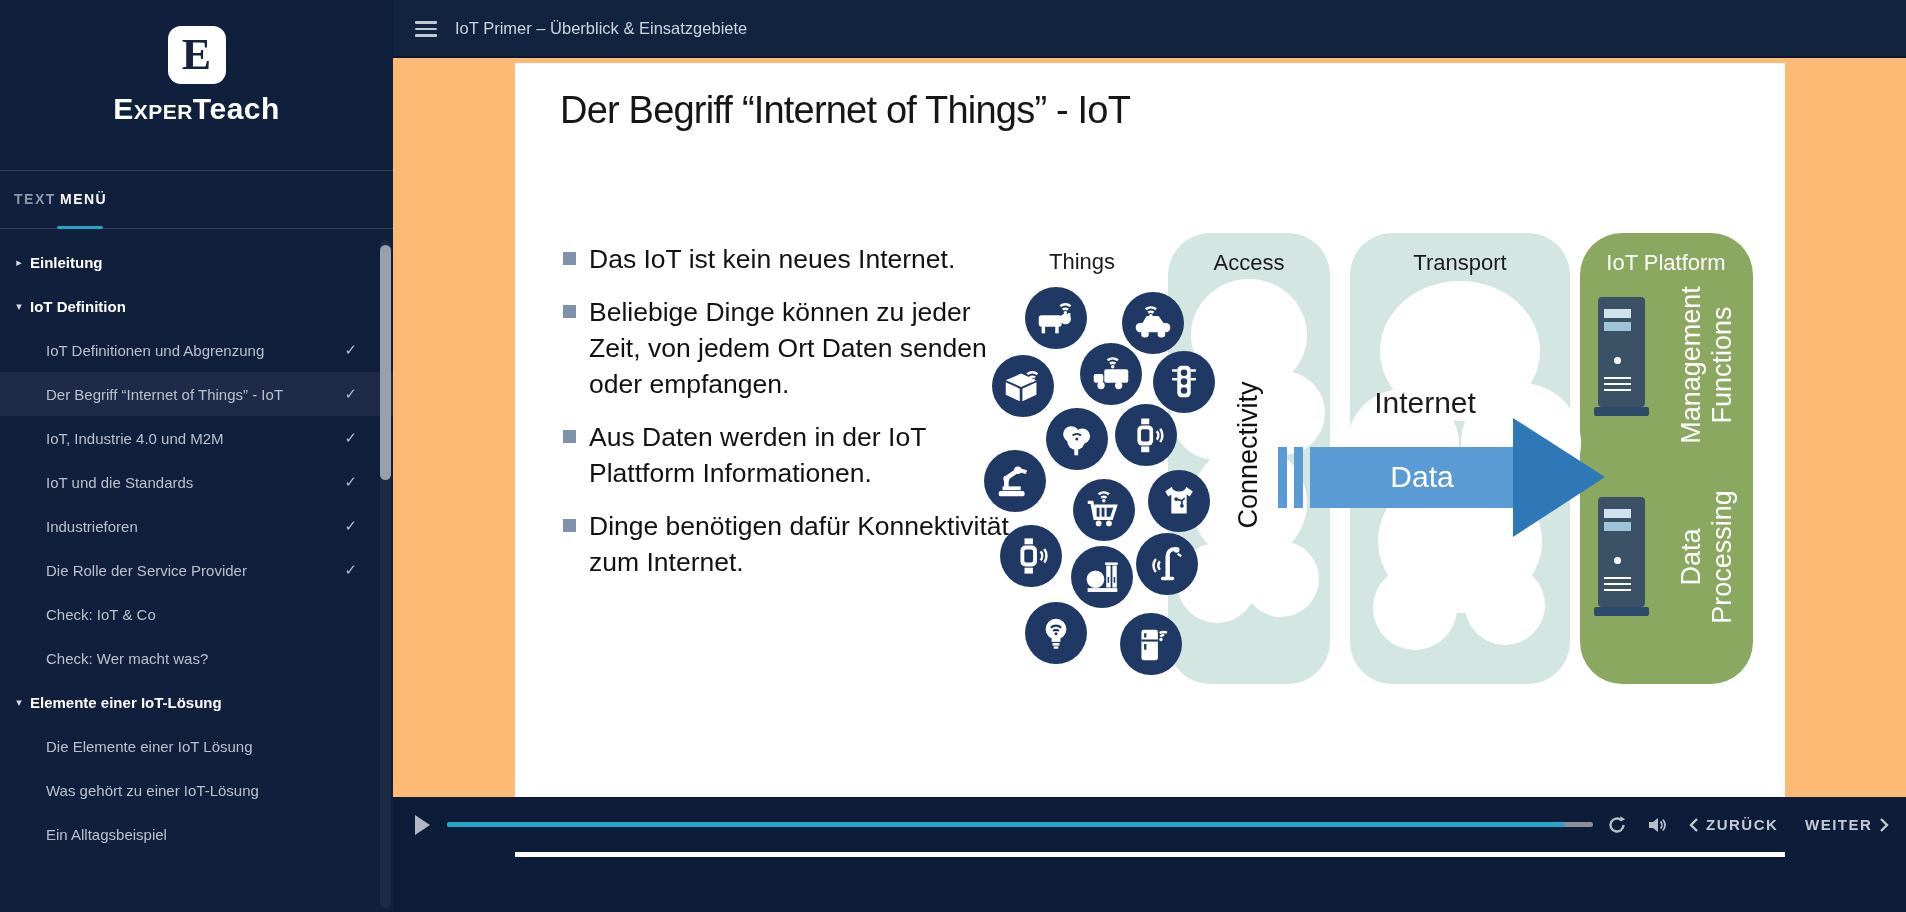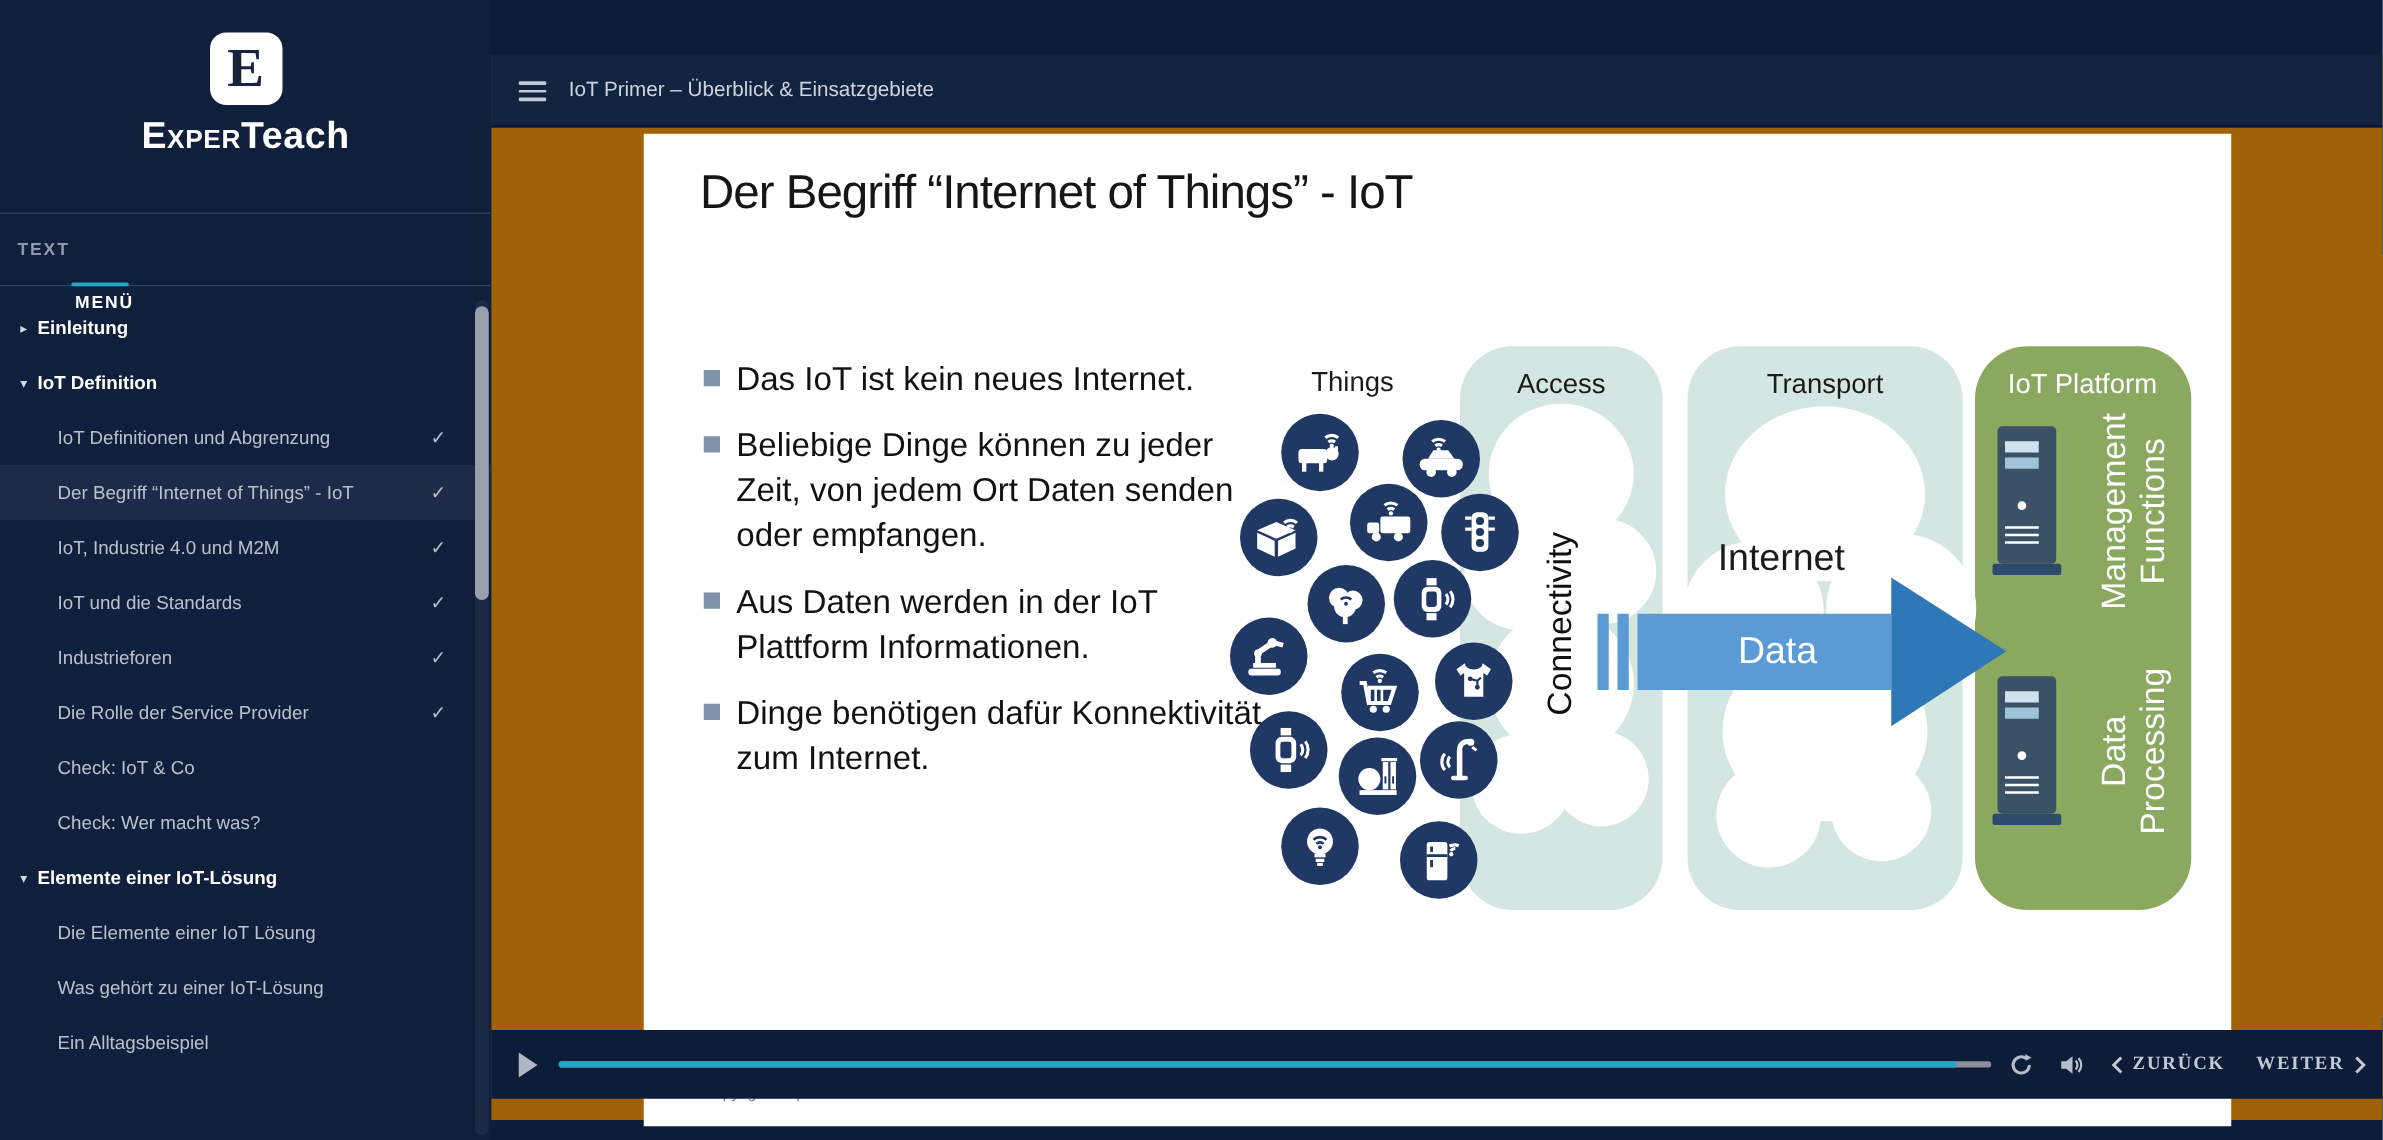--- a/index.html
+++ b/index.html
@@ -26,21 +26,21 @@
   .mrow { position:relative; height:44px; display:flex; align-items:center; cursor:pointer; }
   .mrow.active { background:#1d2b49; }
   .mrow .caret { width:22px; margin-left:8px; text-align:center; color:#d4dae3; font-size:11px; }
   .mrow .slabel { color:#ffffff; font-weight:bold; font-size:15px; }
   .mrow .ilabel { color:#b9c1cd; font-size:15px; padding-left:46px; }
   .mrow .check { position:absolute; right:36px; color:#b6bdc9; font-size:15px; }
   .sb-track { position:absolute; right:2px; top:240px; bottom:4px; width:11px; background:rgba(255,255,255,0.05); border-radius:6px; }
   .sb-thumb { position:absolute; right:2px; top:245px; width:11px; height:235px; background:#98a0ac; border-radius:6px; }
 
   
-  .main { position:absolute; left:393px; top:0; width:1513px; height:852px; background:#a16207;margin-top:44px; }
+  .main { position:absolute; left:393px; top:0; width:1513px; height:852px; background:#fdba74; }
   .topbar { position:absolute; left:0; top:0; width:100%; height:58px; background:#12233f;
             border-bottom:2px solid #0a1730; }
   .hamburger { position:absolute; left:22px; top:21px; width:22px; height:16px; cursor:pointer; }
   .hamburger span { display:block; width:22px; height:2.6px; background:#c1c8d4; margin-bottom:4px; border-radius:1px; }
   .topbar-title { position:absolute; left:62px; top:19px; font-size:16.5px; color:#cdd4df; }
 
   
   .slide { position:absolute; left:122px; top:63px; width:1270px; height:794px; background:#ffffff; }
   .slide-title { position:absolute; left:45px; top:26px; font-size:38px; font-weight:500;
                  letter-spacing:-0.8px; color:#161616; }
@@ -73,21 +73,21 @@
 
   .server { position:absolute; width:55px; height:120px; z-index:3; }
   .server .body { position:absolute; left:4px; top:0; width:47px; height:110px; background:#3a5166; border-radius:4px; }
   .server .s1 { position:absolute; left:10px; top:12px; width:27px; height:9px; background:#cfe3ec; }
   .server .s2 { position:absolute; left:10px; top:25px; width:27px; height:9px; background:#9fc4d8; }
   .server .dot { position:absolute; left:20px; top:60px; width:7px; height:7px; border-radius:50%; background:#ffffff; }
   .server .l { position:absolute; left:10px; width:27px; height:2px; background:#ffffff; }
   .server .base { position:absolute; left:0; top:110px; width:55px; height:9px; background:#2d4a6b; border-radius:2px; }
 
   
-  .player { position:absolute; left:0; bottom:17px; width:100%; height:55px; background:#0d1c38;font-family:Liberation Serif, serif; }
+  .player { position:absolute; left:0; bottom:0; width:100%; height:55px; background:#0d1c38; }
   .play-btn { position:absolute; left:22px; top:18px; width:0; height:0; cursor:pointer;
               border-top:10px solid transparent; border-bottom:10px solid transparent; border-left:15px solid #b0b7c2; }
   .progress { position:absolute; left:54px; top:25px; width:1146px; height:5px; background:#8a8f99; border-radius:3px; cursor:pointer; }
   .progress .fill { height:5px; border-radius:3px; }
   .picon { position:absolute; top:17px; cursor:pointer; }
   .nav-btn { position:absolute; top:19px; display:flex; align-items:center; gap:7px; cursor:pointer;
              color:#c3cad4; font-size:15px; font-weight:bold; letter-spacing:1.5px; }
   .nav-btn svg { margin-top:1px; }
 </style>
 </head>
@@ -95,21 +95,21 @@
 
 <div id="app">
 
   <div class="sidebar">
     <div class="logo-wrap">
       <div class="logo-badge">E</div>
       <div class="logo-text"><span class="sc">Exper</span><span>Teach</span></div>
     </div>
     <div class="tabs-row">
       <div class="tab inactive" style="left:14px;">TEXT</div>
-      <div class="tab active" style="left:60px;margin-top:42px;">MENÜ</div>
+      <div class="tab active" style="left:60px;">MENÜ</div>
       <div class="tab-underline" id="tab-underline" style="left: 57px; width: 46px; background: rgb(37, 166, 198);"></div>
     </div>
     <div class="menu" id="menu">
         <div class="mrow">
           <span class="caret">▸</span>
           <span class="slabel">Einleitung</span>
         </div>
         <div class="mrow">
           <span class="caret">▾</span>
           <span class="slabel">IoT Definition</span>

